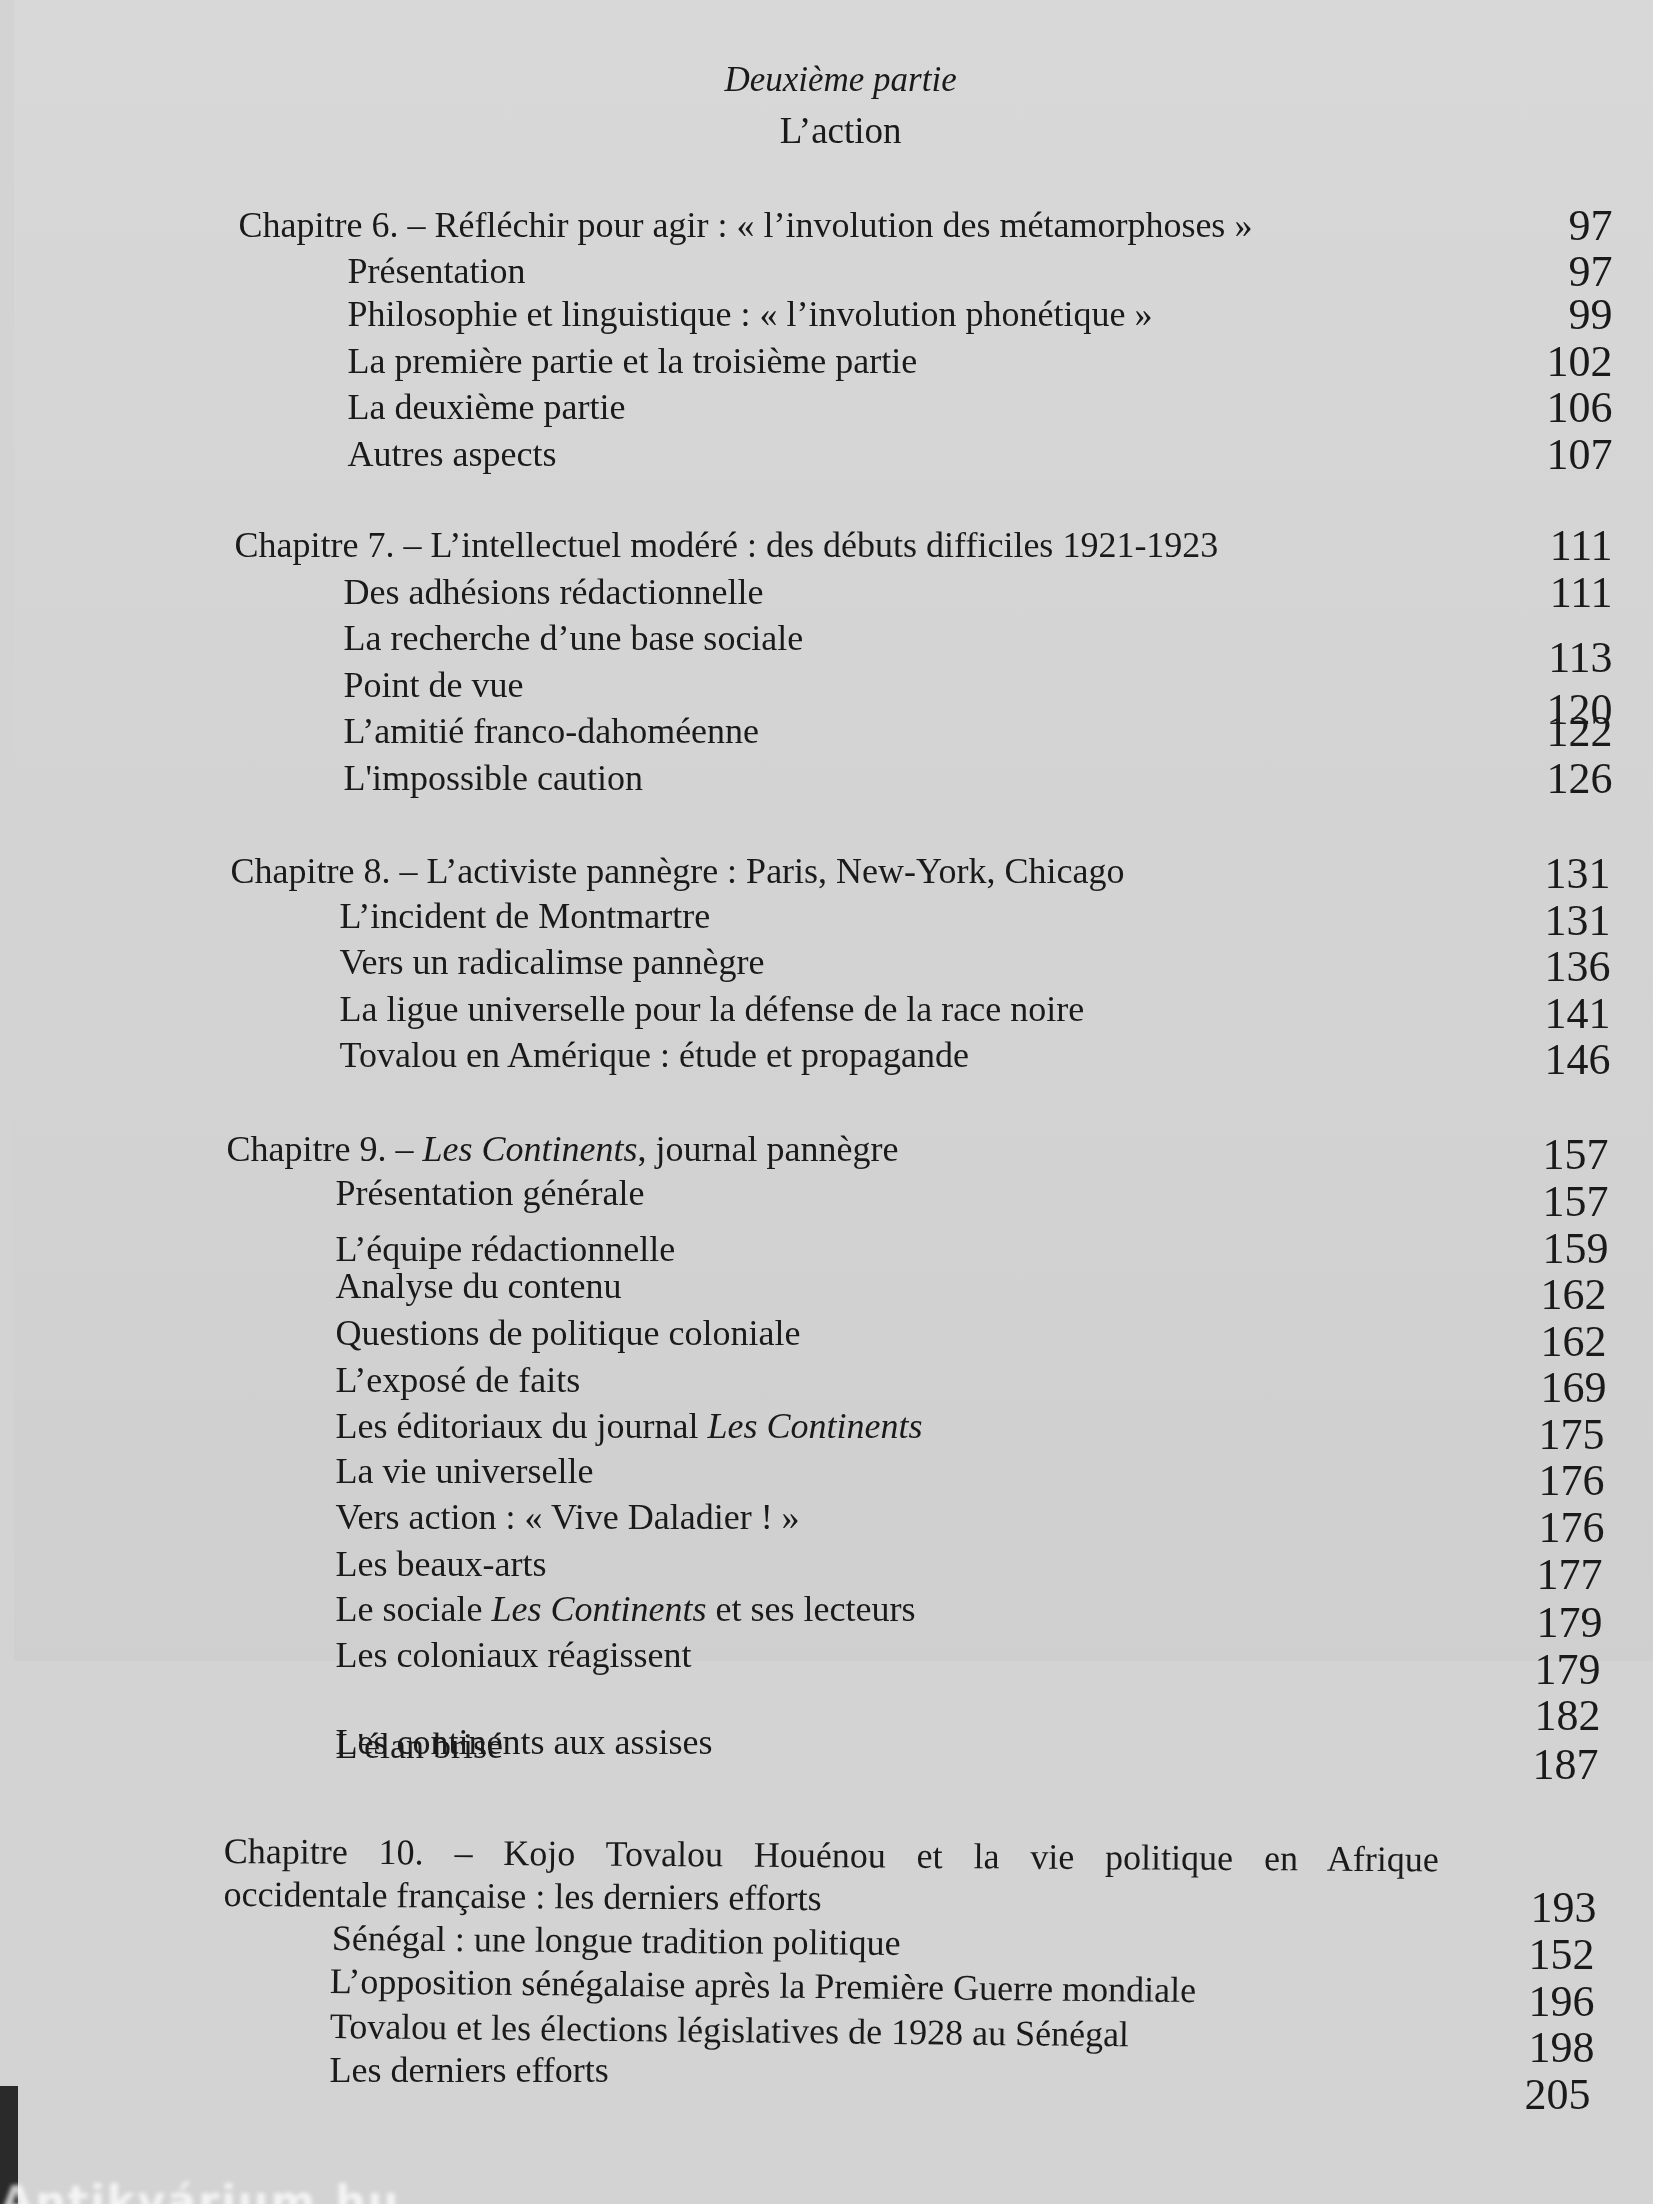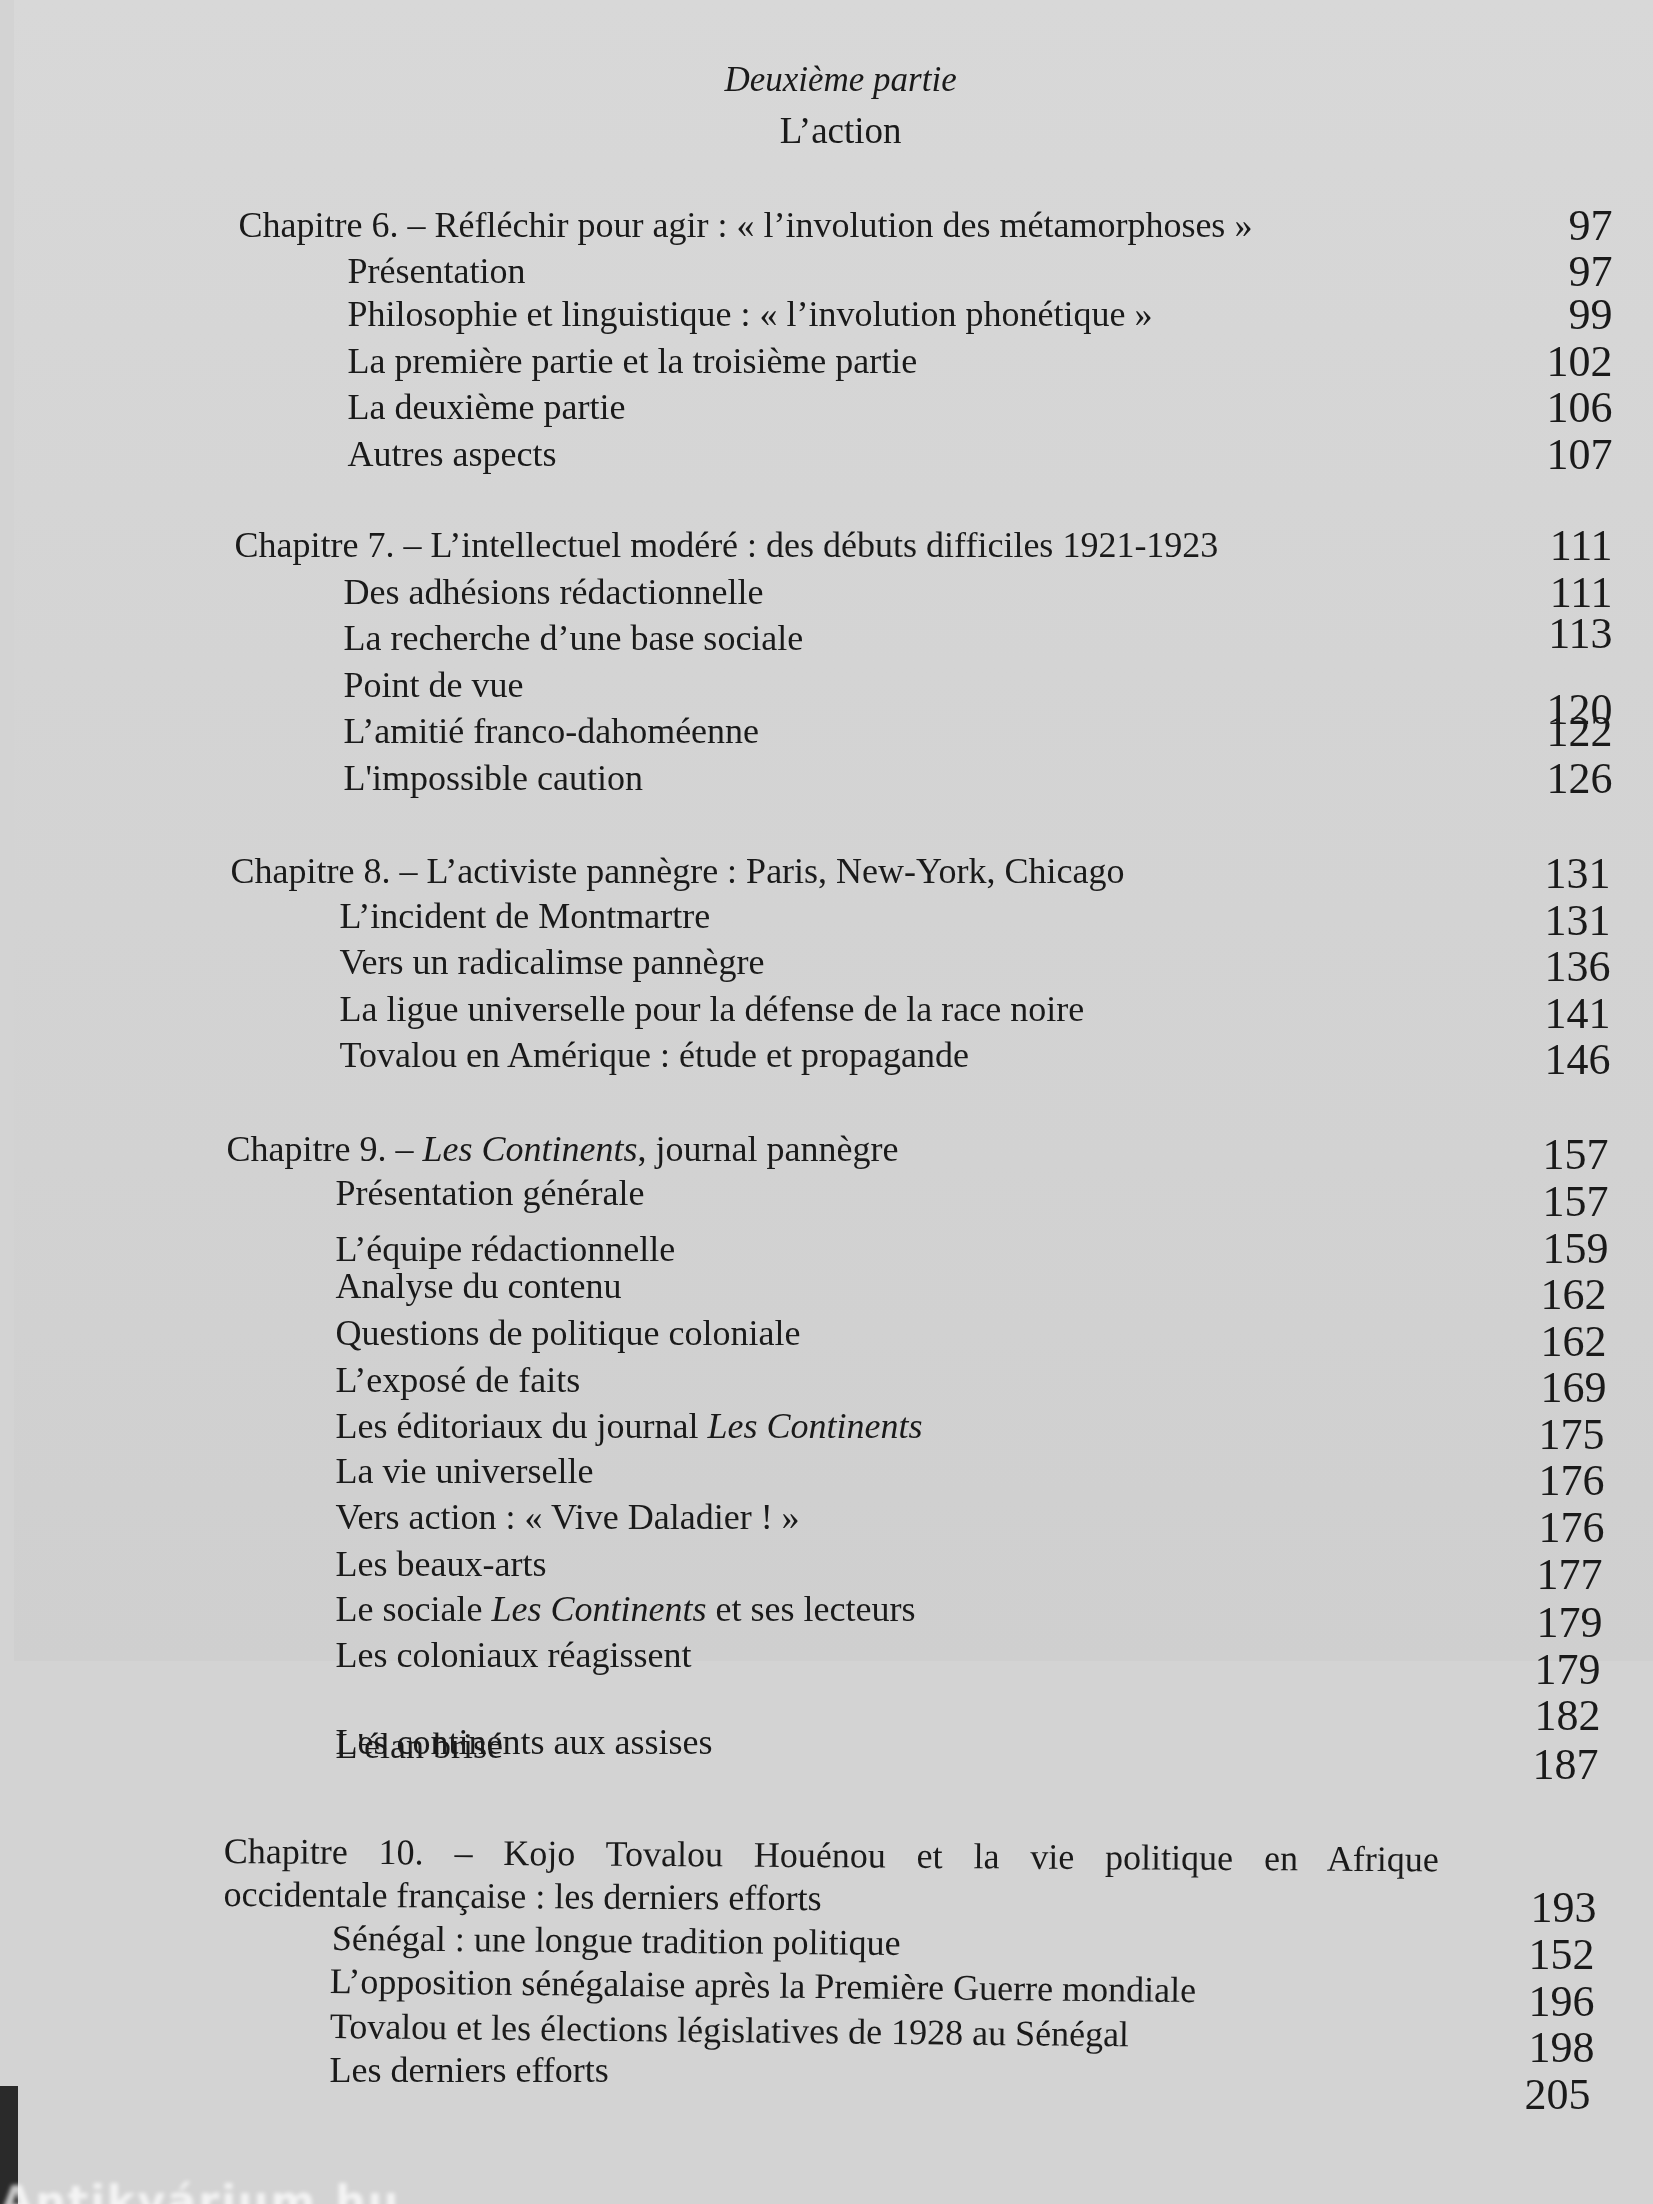--- a/index.html
+++ b/index.html
@@ -109,21 +109,21 @@
   </div>
 
   <div>
     <div class="row" style="left:221px; top:524px;">Chapitre 7. – L’intellectuel modéré : des débuts difficiles 1921-1923</div>
     <div class="page-num" style="left:1483px; top:524px;">111</div>
 
     <div class="row" style="left:330px; top:571px;">Des adhésions rédactionnelle</div>
     <div class="page-num" style="left:1483px; top:571px;">111</div>
 
     <div class="row" style="left:330px; top:617px;">La recherche d’une base sociale</div>
-    <div class="page-num" style="left:1483px; top:612px;text-align:right;">113</div>
+    <div class="page-num" style="left:1483px; top:636px;text-align:right;">113</div>
 
     <div class="row" style="left:330px; top:664px;">Point de vue</div>
     <div class="page-num" style="left:1483px; top:664px;margin-top:24px;">120</div>
 
     <div class="row" style="left:330px; top:710px;">L’amitié franco-dahoméenne</div>
     <div class="page-num" style="left:1483px; top:710px;">122</div>
 
     <div class="row" style="left:330px; top:757px;">L'impossible caution</div>
     <div class="page-num" style="left:1483px; top:757px;">126</div>
   </div>

